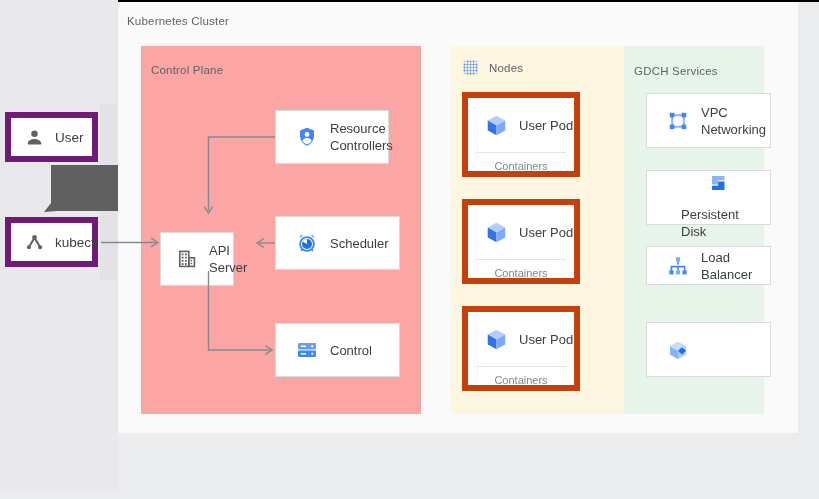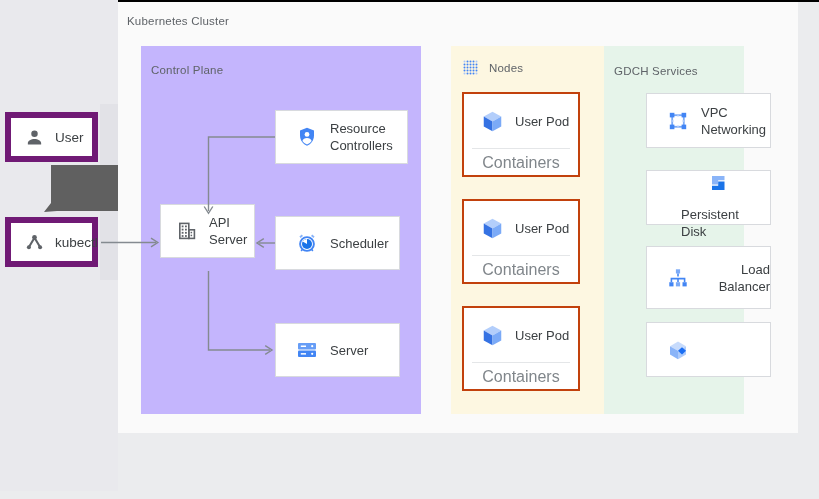--- a/index.html
+++ b/index.html
@@ -14,39 +14,39 @@
   .edge-top-line{left:0;top:0;width:819px;height:2px;background:#000;}
   .edge-top-left{left:0;top:0;width:118px;height:5px;background:#000;}
   .left-column{left:0;top:0;width:118px;height:491px;background:#e9e9ed;}
   .panel-shadow{left:100px;top:104px;width:18px;height:176px;background:#e2e2e7;}
   
   .cluster-card{left:118px;top:2px;width:680px;height:431px;background:#fafafa;}
   .cluster-label{left:127px;top:15px;font-size:11.5px;color:#5f6368;letter-spacing:.2px;text-align:right;}
   
   .section{position:absolute;top:46px;height:368px;}
   .section-label{position:absolute;font-size:11.5px;color:#5f6368;letter-spacing:.2px;}
-  .sec-control{left:141px;width:280px;background:#c4b5fd;}
+  .sec-control{left:141px;width:280px;background:#fca5a5;}
   .sec-nodes{left:451px;width:178px;background:#fdf7e1;}
-  .sec-gdch{left:604px;width:140px;background:#e6f4ea;}
+  .sec-gdch{left:624px;width:140px;background:#e6f4ea;}
   .nodes-header{position:absolute;left:12px;top:14px;display:flex;align-items:center;gap:11px;}
   
   .item{
     position:absolute;background:#fff;border:1px solid #d8dade;box-sizing:border-box;
     display:flex;align-items:center;gap:11px;color:#3c4043;font-size:13px;line-height:17px;
   }
   .item .icon{flex:0 0 auto;display:flex;align-items:center;}
   .item .label{display:block;}
   .pad19{padding-left:19px;}
   .pad14{padding-left:14px;}
   .w-label{max-width:74px;}
   
-  .pod{position:absolute;left:462px;width:118px;height:85px;background:#fff;border:2px solid #c2410c;box-sizing:border-box;}
+  .pod{position:absolute;left:462px;width:118px;height:85px;background:#fff;border:6px solid #c2410c;box-sizing:border-box;}
   .pod-top{height:54px;display:flex;align-items:center;gap:10px;padding-left:16px;color:#3c4043;font-size:13px;}
   .pod-divider{border-top:1px solid #e4e6e8;margin:0 8px;}
-  .pod-sub{text-align:center;font-size:16px;color:#80868b;line-height:27px;}
+  .pod-sub{text-align:center;font-size:11px;color:#80868b;line-height:27px;}
   
   .actor{
     position:absolute;left:5px;width:93px;height:50px;background:#fff;border:6px solid #701a75;
     box-sizing:border-box;display:flex;align-items:center;gap:10px;padding-left:13px;
     color:#3c4043;font-size:13.5px;
   }
   svg{display:block;}
   .overlay{left:0;top:0;pointer-events:none;}
 </style>
 </head>
@@ -100,32 +100,32 @@
       </svg>
     </span>
     <span class="section-label" style="position:static;">Nodes</span>
   </div>
 </div>
 
 <div class="section sec-gdch">
   <span class="section-label" style="left:10px;top:19px;">GDCH Services</span>
 </div>
 
-<div class="item pad19" style="left:275px;top:110px;width:133px;height:54px;">
+<div class="item pad19" style="left:275px;top:110px;width:114px;height:54px;">
   <span class="icon">
     <svg width="24" height="24" viewBox="0 0 24 24">
       <path fill="#4285f4" d="M12 2.8 19 5.4v5.2c0 4.6-3 8.8-7 10.2-4-1.4-7-5.6-7-10.2V5.4z"></path>
       <circle cx="12" cy="9.4" r="2.4" fill="#fff"></circle>
       <path fill="#fff" d="M12 13c-2.3 0-4.2 1.1-4.6 2.9a8.7 8.7 0 0 0 4.6 3.5 8.7 8.7 0 0 0 4.6-3.5c-.4-1.8-2.3-2.9-4.6-2.9z"></path>
     </svg>
   </span>
   <span class="label w-label">Resource Controllers</span>
 </div>
 
-<div class="item pad14" style="left:160px;top:204px;width:95px;height:54px;gap:10px;">
+<div class="item pad14" style="left:160px;top:232px;width:74px;height:54px;gap:10px;">
   <span class="icon">
     <svg width="24" height="24" viewBox="0 0 24 24">
       <g fill="none" stroke="#5f6368" stroke-width="1.6">
         <rect x="4.8" y="4.4" width="9" height="15"></rect>
         <rect x="13.8" y="10.8" width="5.6" height="8.6"></rect>
       </g>
       <g fill="#5f6368">
         <rect x="6.7" y="6.5" width="1.8" height="1.8"></rect>
           <rect x="10" y="6.5" width="1.8" height="1.8"></rect>
         <rect x="6.7" y="9.7" width="1.8" height="1.8"></rect>
@@ -163,21 +163,21 @@
   <span class="icon">
     <svg width="24" height="24" viewBox="0 0 24 24">
       <rect x="3" y="5" width="18" height="6.4" rx="1" fill="#669df6"></rect>
       <rect x="3" y="12.6" width="18" height="6.4" rx="1" fill="#4285f4"></rect>
       <rect x="5.8" y="7.5" width="5.2" height="1.5" fill="#fff"></rect>
       <rect x="5.8" y="15.1" width="5.2" height="1.5" fill="#fff"></rect>
       <circle cx="17.2" cy="8.2" r="1.1" fill="#fff"></circle>
       <circle cx="17.2" cy="15.8" r="1.1" fill="#fff"></circle>
     </svg>
   </span>
-  <span class="label w-label">Server</span>
+  <span class="label w-label">Control</span>
 </div>
 
 <div class="pod" style="top:92px;">
   <div class="pod-top">
     <span class="icon">
       <svg width="25" height="25" viewBox="0 0 24 24">
         <polygon points="12,2.6 20.4,7.3 12,12 3.6,7.3" fill="#b3cefb"></polygon>
         <polygon points="3.6,7.3 12,12 12,21.4 3.6,16.7" fill="#3572e3"></polygon>
         <polygon points="20.4,7.3 12,12 12,21.4 20.4,16.7" fill="#7baaf7"></polygon>
       </svg>
@@ -242,21 +242,21 @@
 <div class="item pad19" style="left:646px;top:170px;width:125px;height:55px;flex-direction:column;">
   <span class="icon">
     <svg width="24" height="24" viewBox="0 0 24 24">
       <polygon points="6,5 18.5,5 18.5,9.3 12.2,9.3 12.2,13.4 6,13.4" fill="#8ab4f8"></polygon>
       <polygon points="18.5,19 6,19 6,14.7 12.2,14.7 12.2,10.6 18.5,10.6" fill="#1a73e8"></polygon>
     </svg>
   </span>
   <span class="label w-label">Persistent Disk</span>
 </div>
 
-<div class="item pad19" style="left:646px;top:246px;width:125px;height:63px;text-align:right;">
+<div class="item pad19" style="left:646px;top:246px;width:125px;height:39px;">
   <span class="icon">
     <svg width="24" height="24" viewBox="0 0 24 24">
       <rect x="9.9" y="3.3" width="4.2" height="4.2" fill="#7baaf7"></rect>
       <g stroke="#4285f4" stroke-width="1.6" fill="none">
         <path d="M12 7.5v3.1M5.4 15.9v-3.3h13.2v3.3M12 11.8v4.1"></path>
       </g>
       <rect x="3.3" y="16.2" width="4.2" height="4.2" fill="#4285f4"></rect>
       <rect x="9.9" y="16.2" width="4.2" height="4.2" fill="#7baaf7"></rect>
       <rect x="16.5" y="16.2" width="4.2" height="4.2" fill="#4285f4"></rect>
     </svg>

